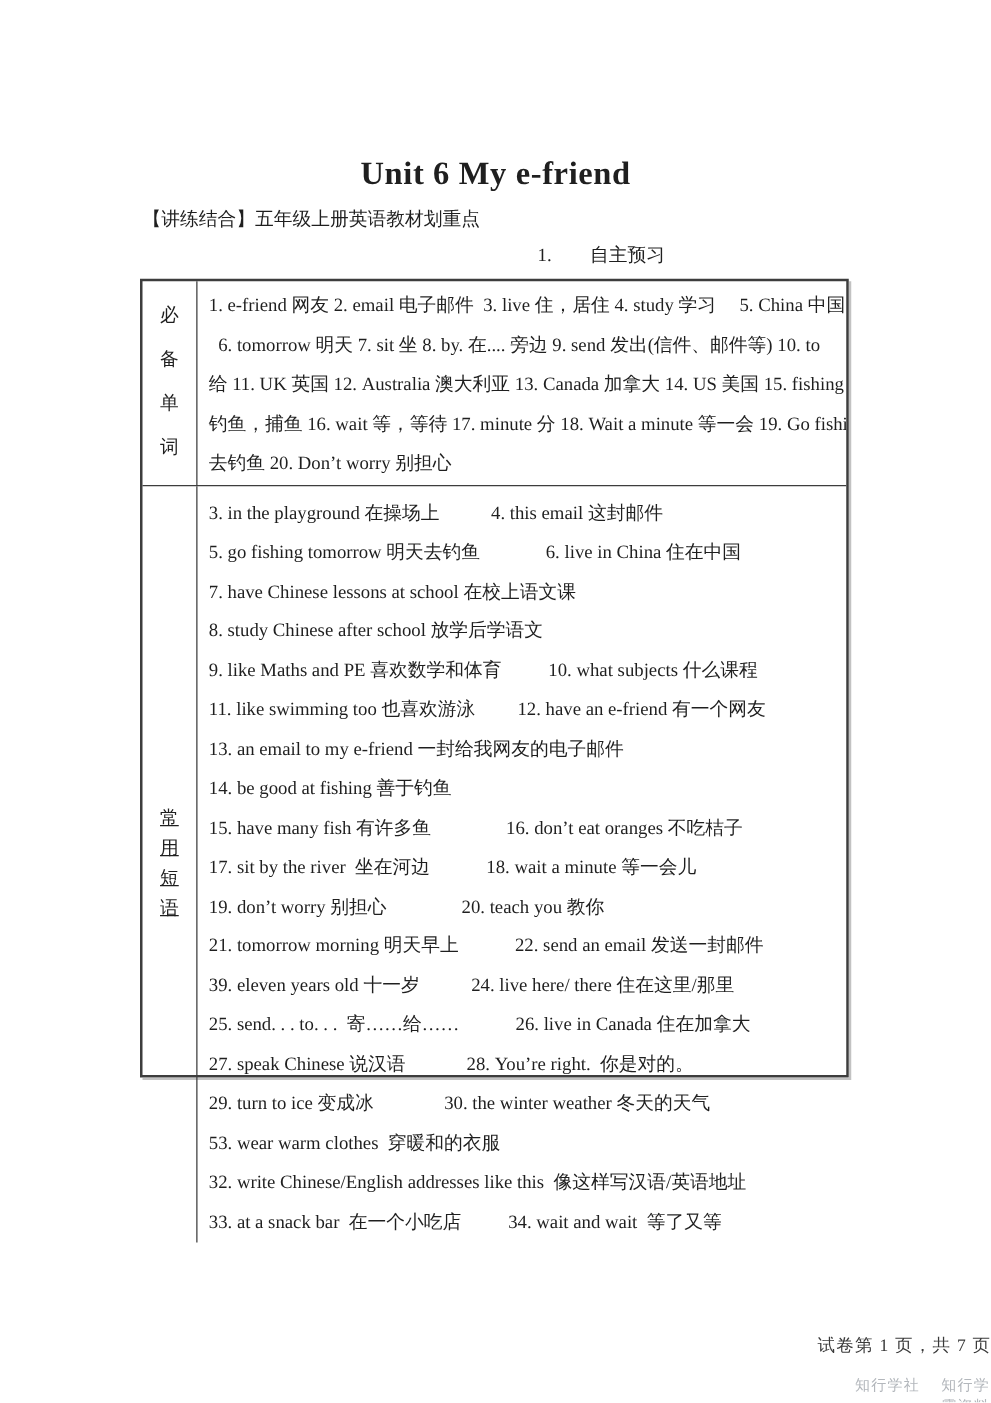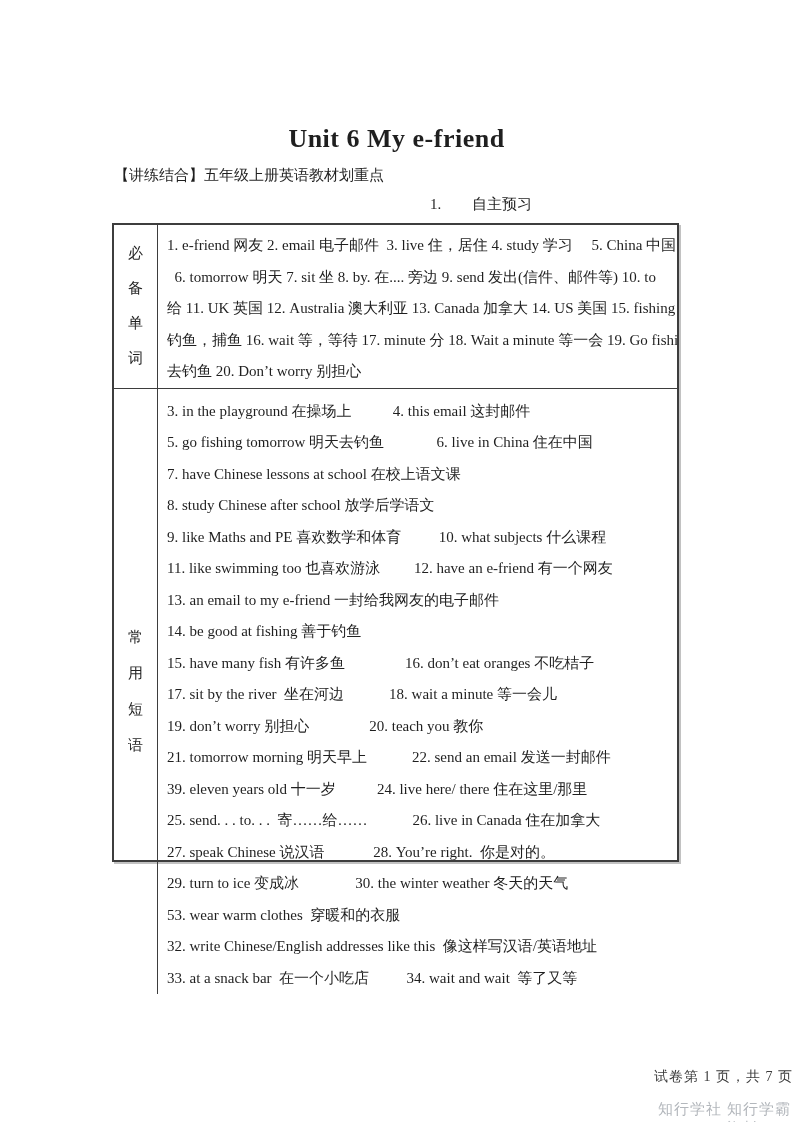--- a/index.html
+++ b/index.html
@@ -45,43 +45,44 @@
     display:flex;align-items:center;justify-content:center;
     box-sizing:border-box;
   }
   .label-text{
     width:17px;
     font-size:15px;
     text-align:center;
     word-break:break-all;
     line-height:35px;
   }
-  .vrow-phrases .label-text{line-height:36px;}
+  .vrow-phrases .label-text{line-height:24px;text-decoration:underline;}
   .content-cell{
     flex:1;
     padding:5px 4px 0 9px;
     overflow:hidden;
   }
   .tline{
     white-space:pre;
     font-size:15px;
     line-height:31.5px;
   }
   .vrow-phrases .content-cell{padding-top:7px;}
   .page-footer{
     position:absolute;top:1068px;left:0;width:100%;
     text-align:right;
     font-size:14px;color:#3a3a3a;
     letter-spacing:1px;
   }
   .wm{
     position:absolute;top:1100px;
-    font-size:15px;color:#b3b7bc;
+    font-size:12px;color:#b3b7bc;
     letter-spacing:1px;
     font-family:Liberation Serif, serif;
+    margin-left:26px;
   }
   .wm-left{left:658px;}
   .wm-right{left:727px;border-bottom:1px dotted #9db8e8;padding-bottom:1px;}
 </style>
 </head>
 <body>
 
 <div class="page">
 
   <h1 class="doc-title">Unit 6 My e-friend</h1>

